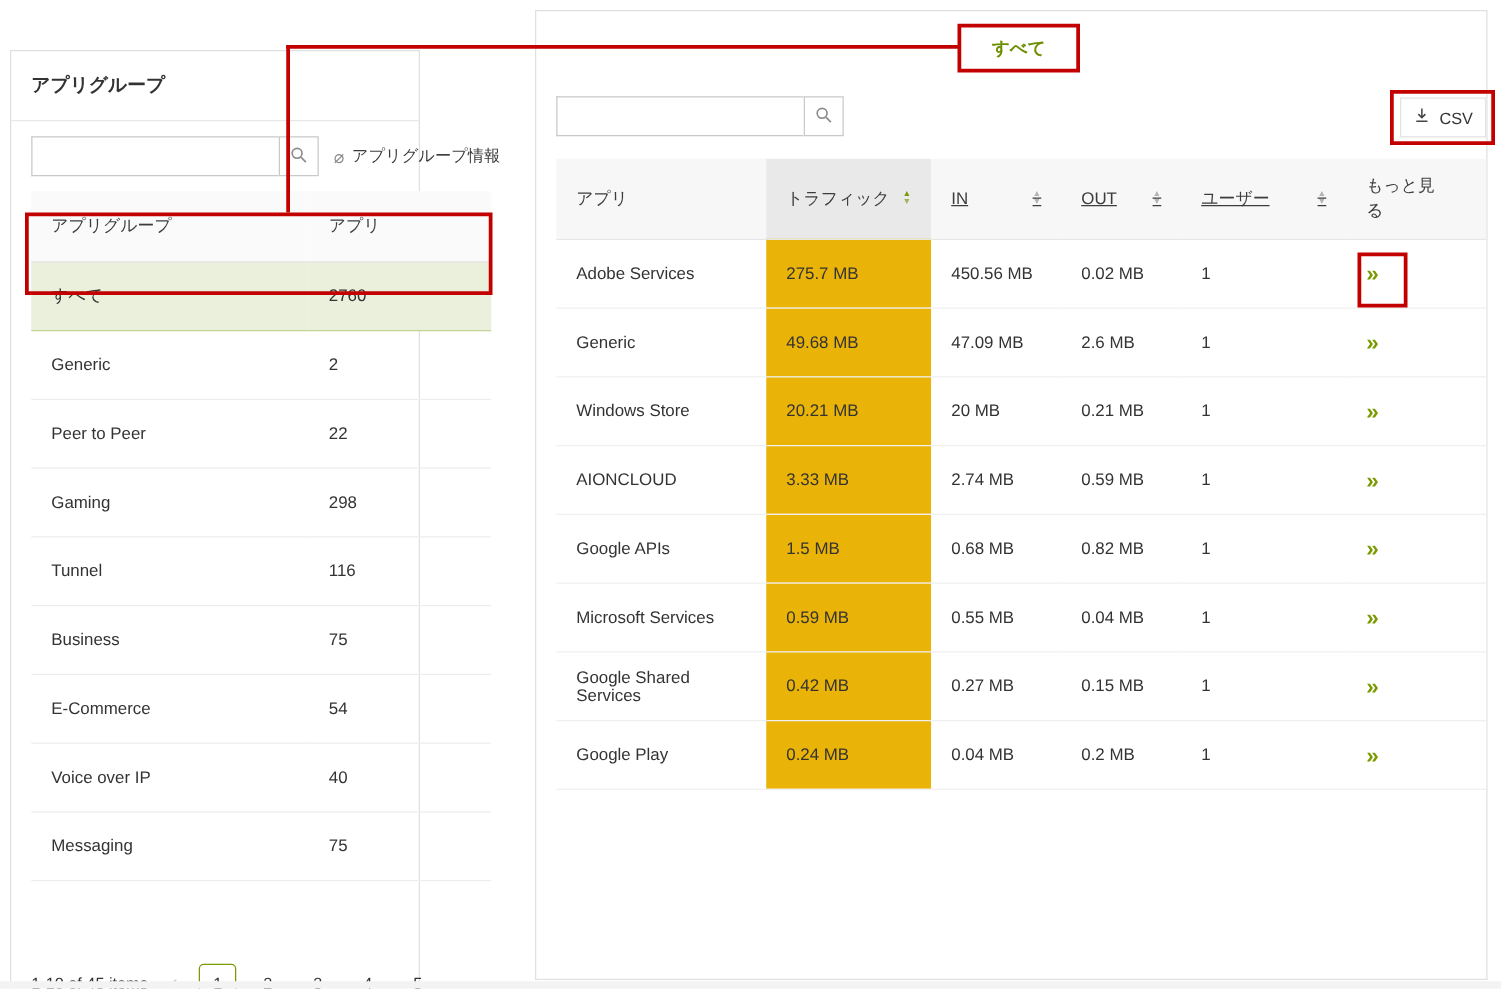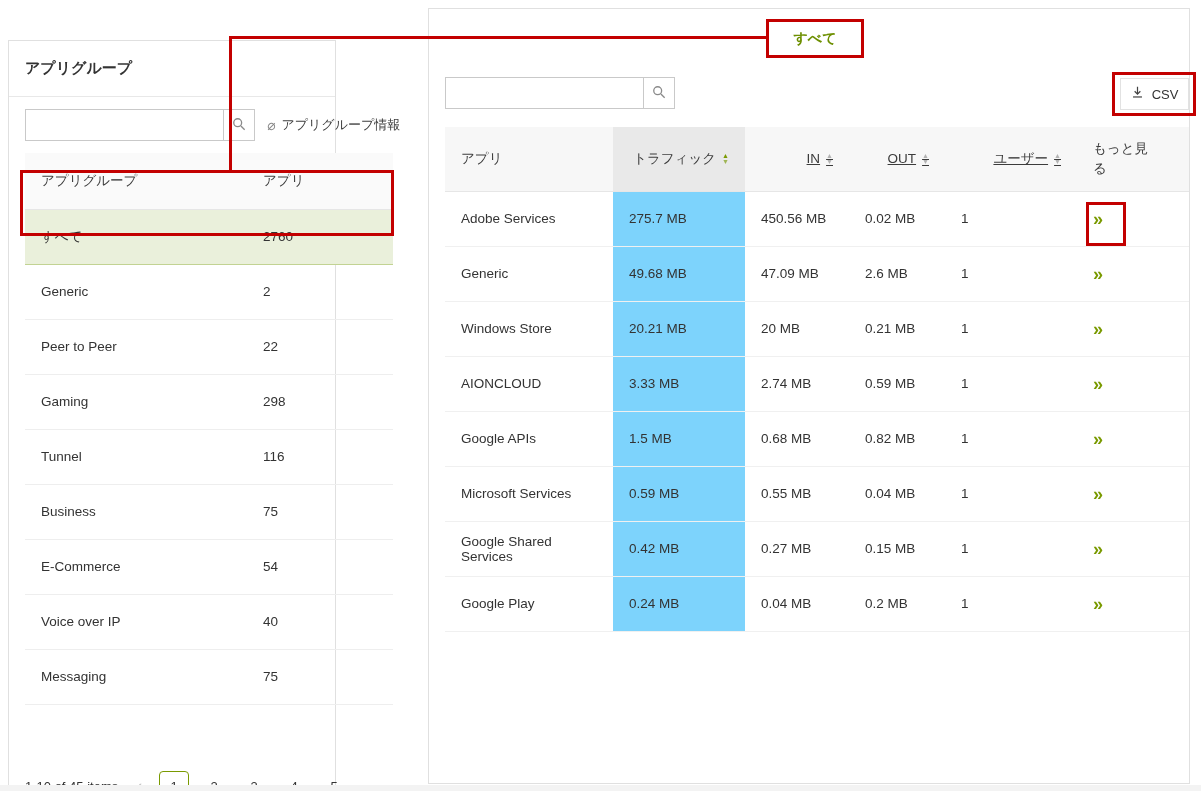--- a/index.html
+++ b/index.html
@@ -84,22 +84,22 @@
   .app-table th {
     height:64px; background:#f7f7f7; text-align:left; font-weight:normal;
     color:#3c3c3c; padding:0 16px; vertical-align:middle; border-bottom:1px solid #e6e6e6;
   }
   .app-table th.th-traffic { background:#e9e9e9; cursor:pointer; }
   .app-table th.sortable { cursor:pointer;text-decoration:underline; }
   .app-table td {
     height:55px; padding:8px 16px; border-bottom:1px solid #f0f0f0;
     vertical-align:middle; color:#333; background:#fff;
   }
-  .app-table td.c-traffic { background:#7dd3fc; }
-  .th-flex { display:flex; align-items:center; justify-content:flex-end; gap:6px; }
+  .app-table td.c-traffic { background:#eab308; }
+  .th-flex { display:flex; align-items:center; justify-content:space-between; gap:6px; }
   .th-more-label { display:block; width:62px; line-height:1.5; }
   .sort { display:inline-flex; flex-direction:column; align-items:center; }
   .sort span { font-size:7px; line-height:6px; color:#b3b3b3; }
   .sort.active .s-up { color:#7a9a01; }
   .sort.active .s-down { color:#9fb554; }
   .more-chevron { color:#7a9a01; font-size:18px; font-weight:bold; cursor:pointer; line-height:1; }
 
   
   .ann-box { position:absolute; border:3px solid #c30000; pointer-events:none; }
   .ann-line { position:absolute; background:#c30000; pointer-events:none; }

